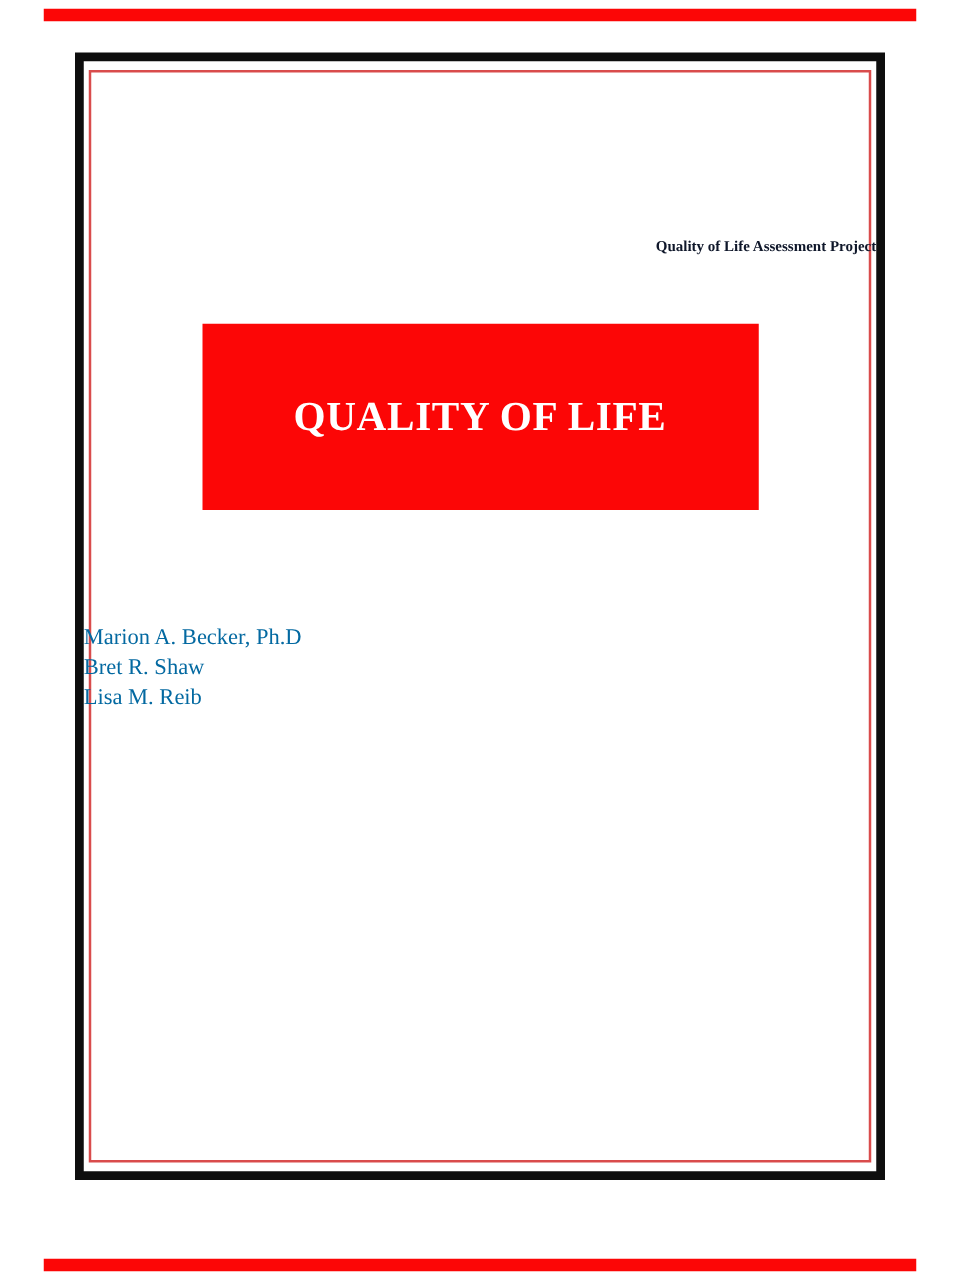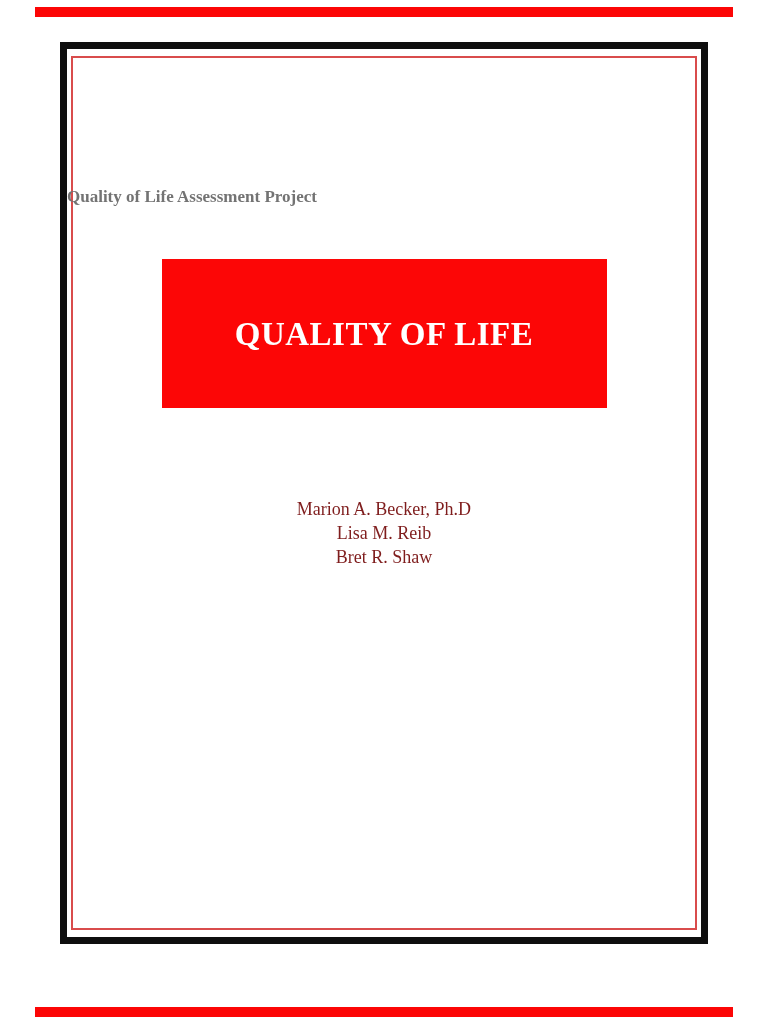--- a/index.html
+++ b/index.html
@@ -45,25 +45,25 @@
     left: 4px;
     right: 4px;
     border: 2px solid var(--inner-rule);
     pointer-events: none;
   }
   .project-label {
     position: absolute;
     top: 137px;
     left: 0;
     right: 0;
-    text-align: left;
+    text-align: right;
     font-weight: bold;
-    font-size: 17px;
+    font-size: 12px;
     line-height: 22px;
-    color: #737373;
+    color: #0f172a;
   }
   .title-box {
     position: absolute;
     top: 210px;
     left: 0;
     right: 0;
     margin: 0 auto;
     width: 445px;
     height: 149px;
     background: var(--title-box-bg);
@@ -78,40 +78,40 @@
     line-height: 40px;
     letter-spacing: 0.5px;
     color: var(--title-text);
     white-space: nowrap;
   }
   .authors {
     position: absolute;
     top: 448px;
     left: 0;
     right: 0;
-    text-align: center;
+    text-align: left;
     font-size: 18px;
     line-height: 24px;
-    color: #7f1d1d;
+    color: #0369a1;
   }
 </style>
 </head>
 <body>
 
 <div class="red-bar top"></div>
 
 <div class="page">
   <div class="inner-rule"></div>
 
   <div class="project-label">Quality of Life Assessment Project</div>
 
   <div class="title-box">
     <div class="title-line">QUALITY OF LIFE</div>
   </div>
 
   <div class="authors">
     <div>Marion A. Becker, Ph.D</div>
+    <div>Bret R. Shaw</div>
     <div>Lisa M. Reib</div>
-    <div>Bret R. Shaw</div>
   </div>
 </div>
 
 <div class="red-bar bottom"></div>
 
 </body></html>

